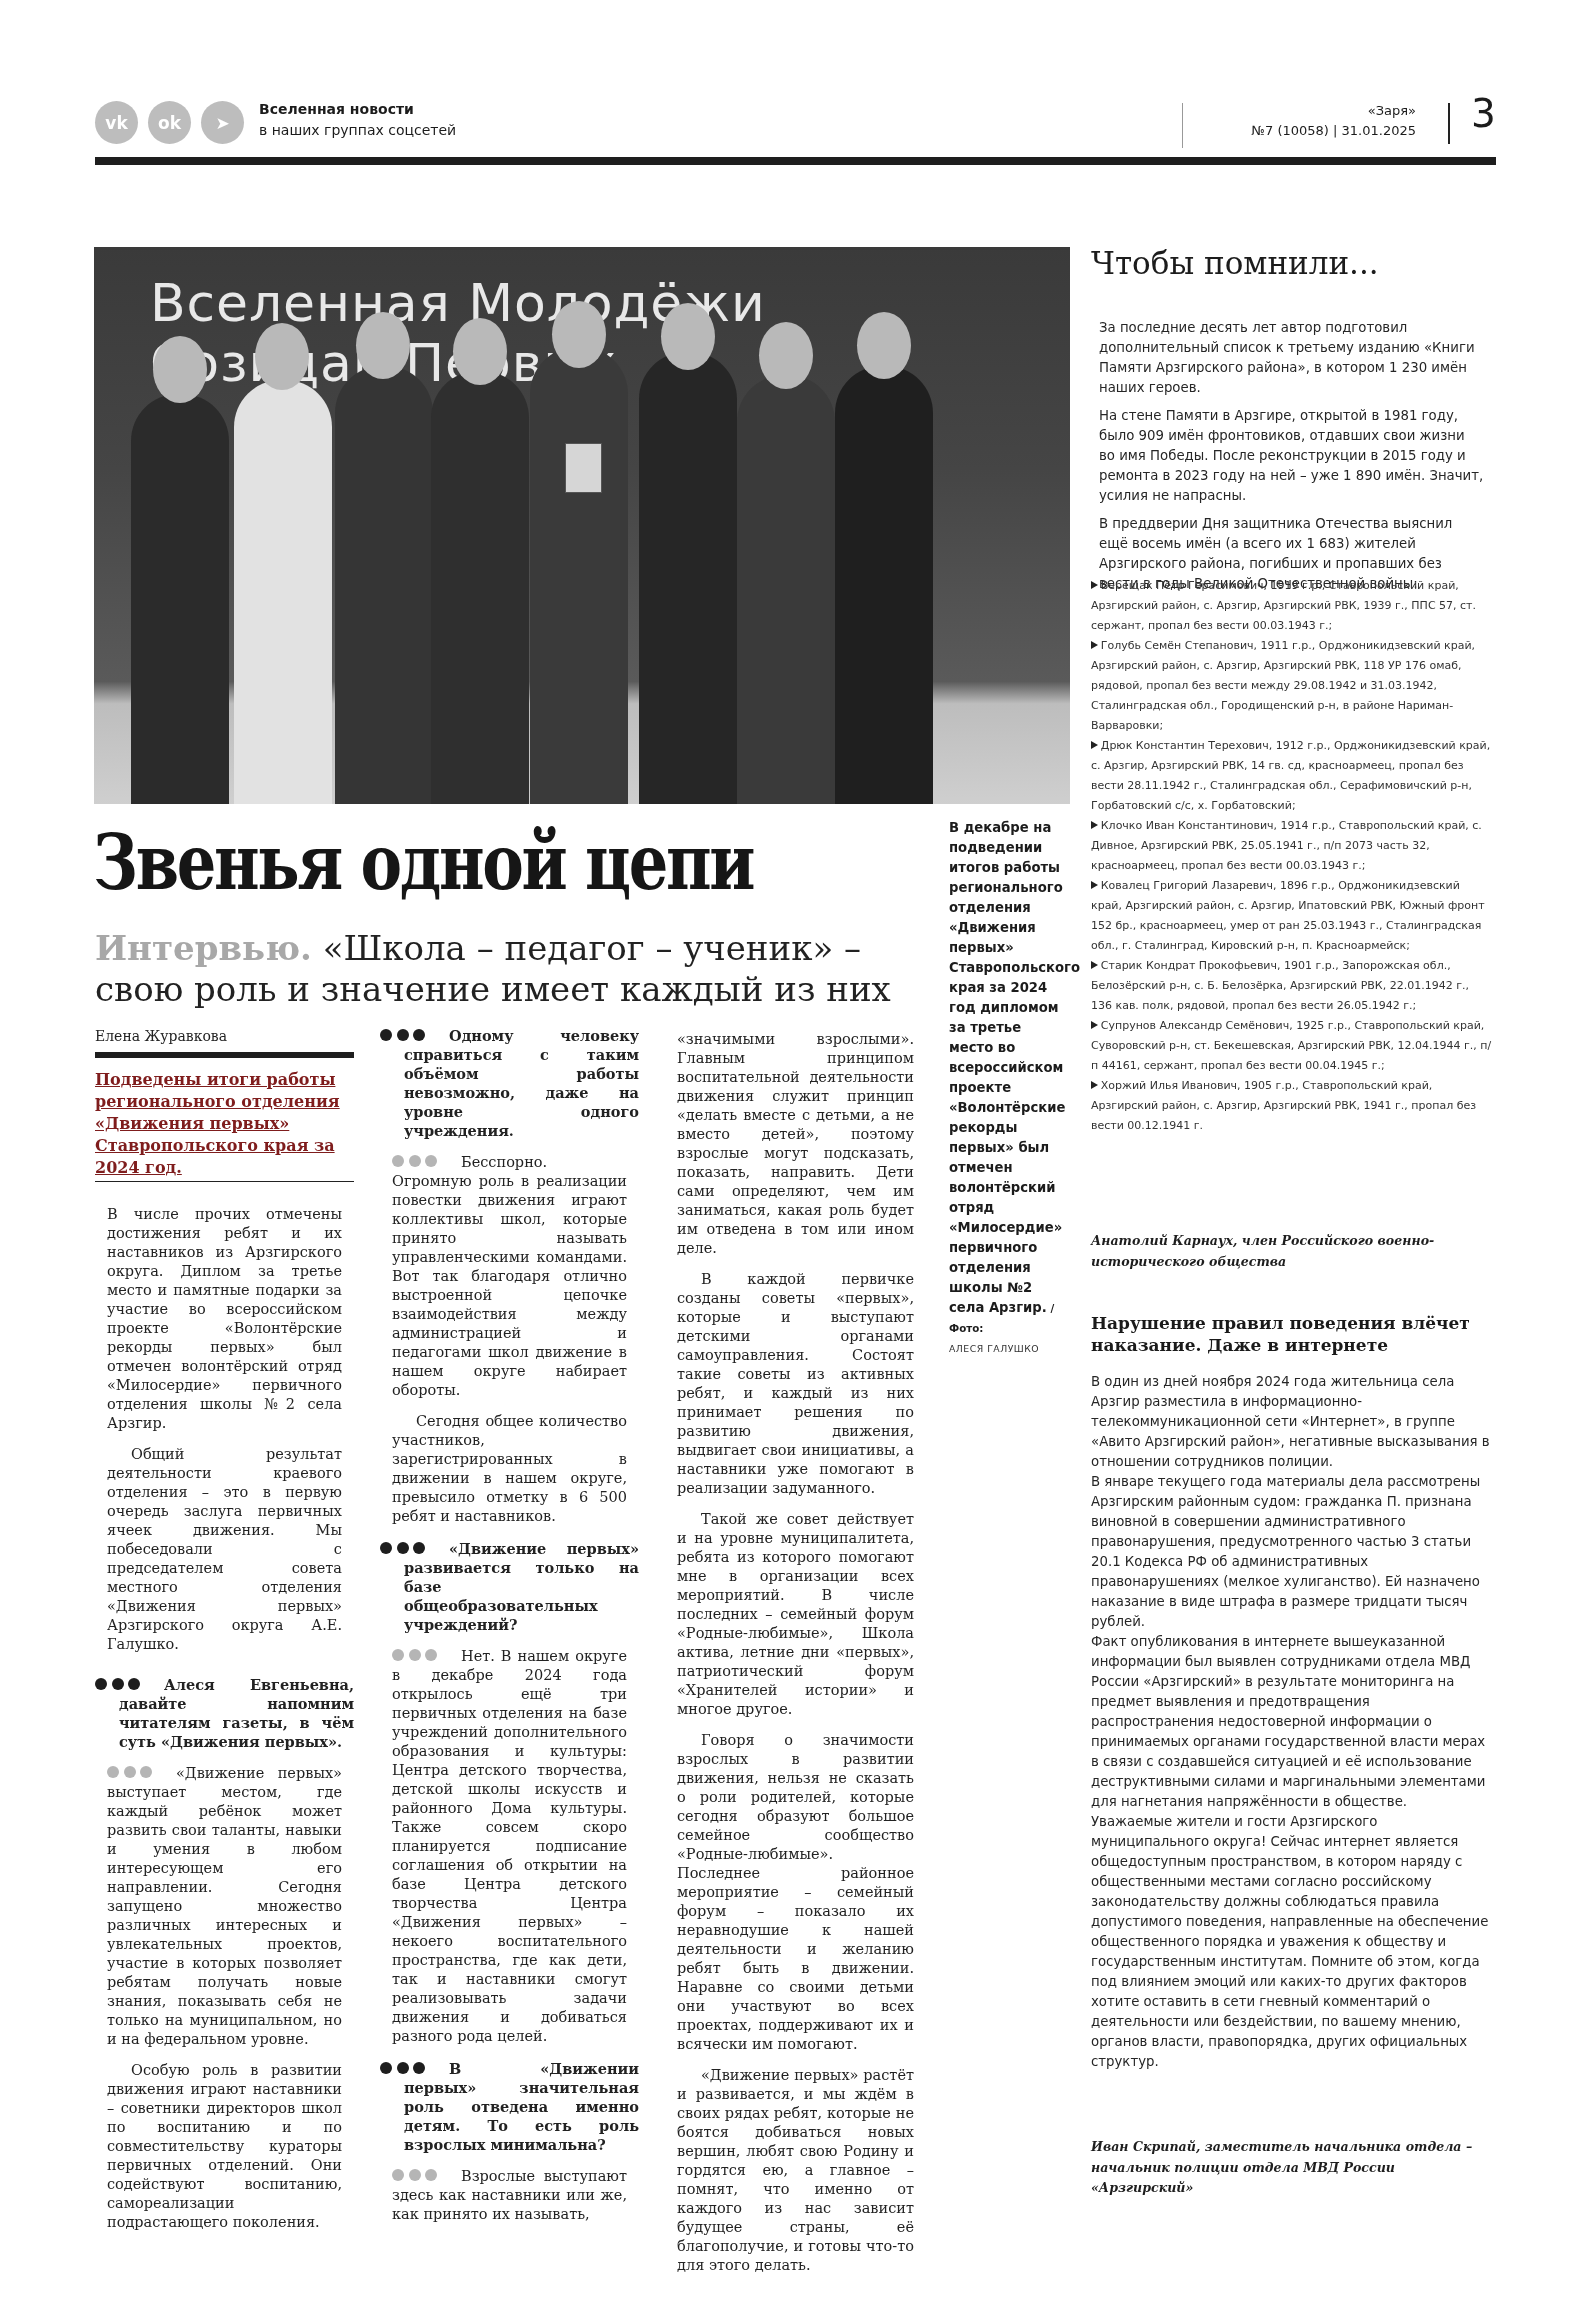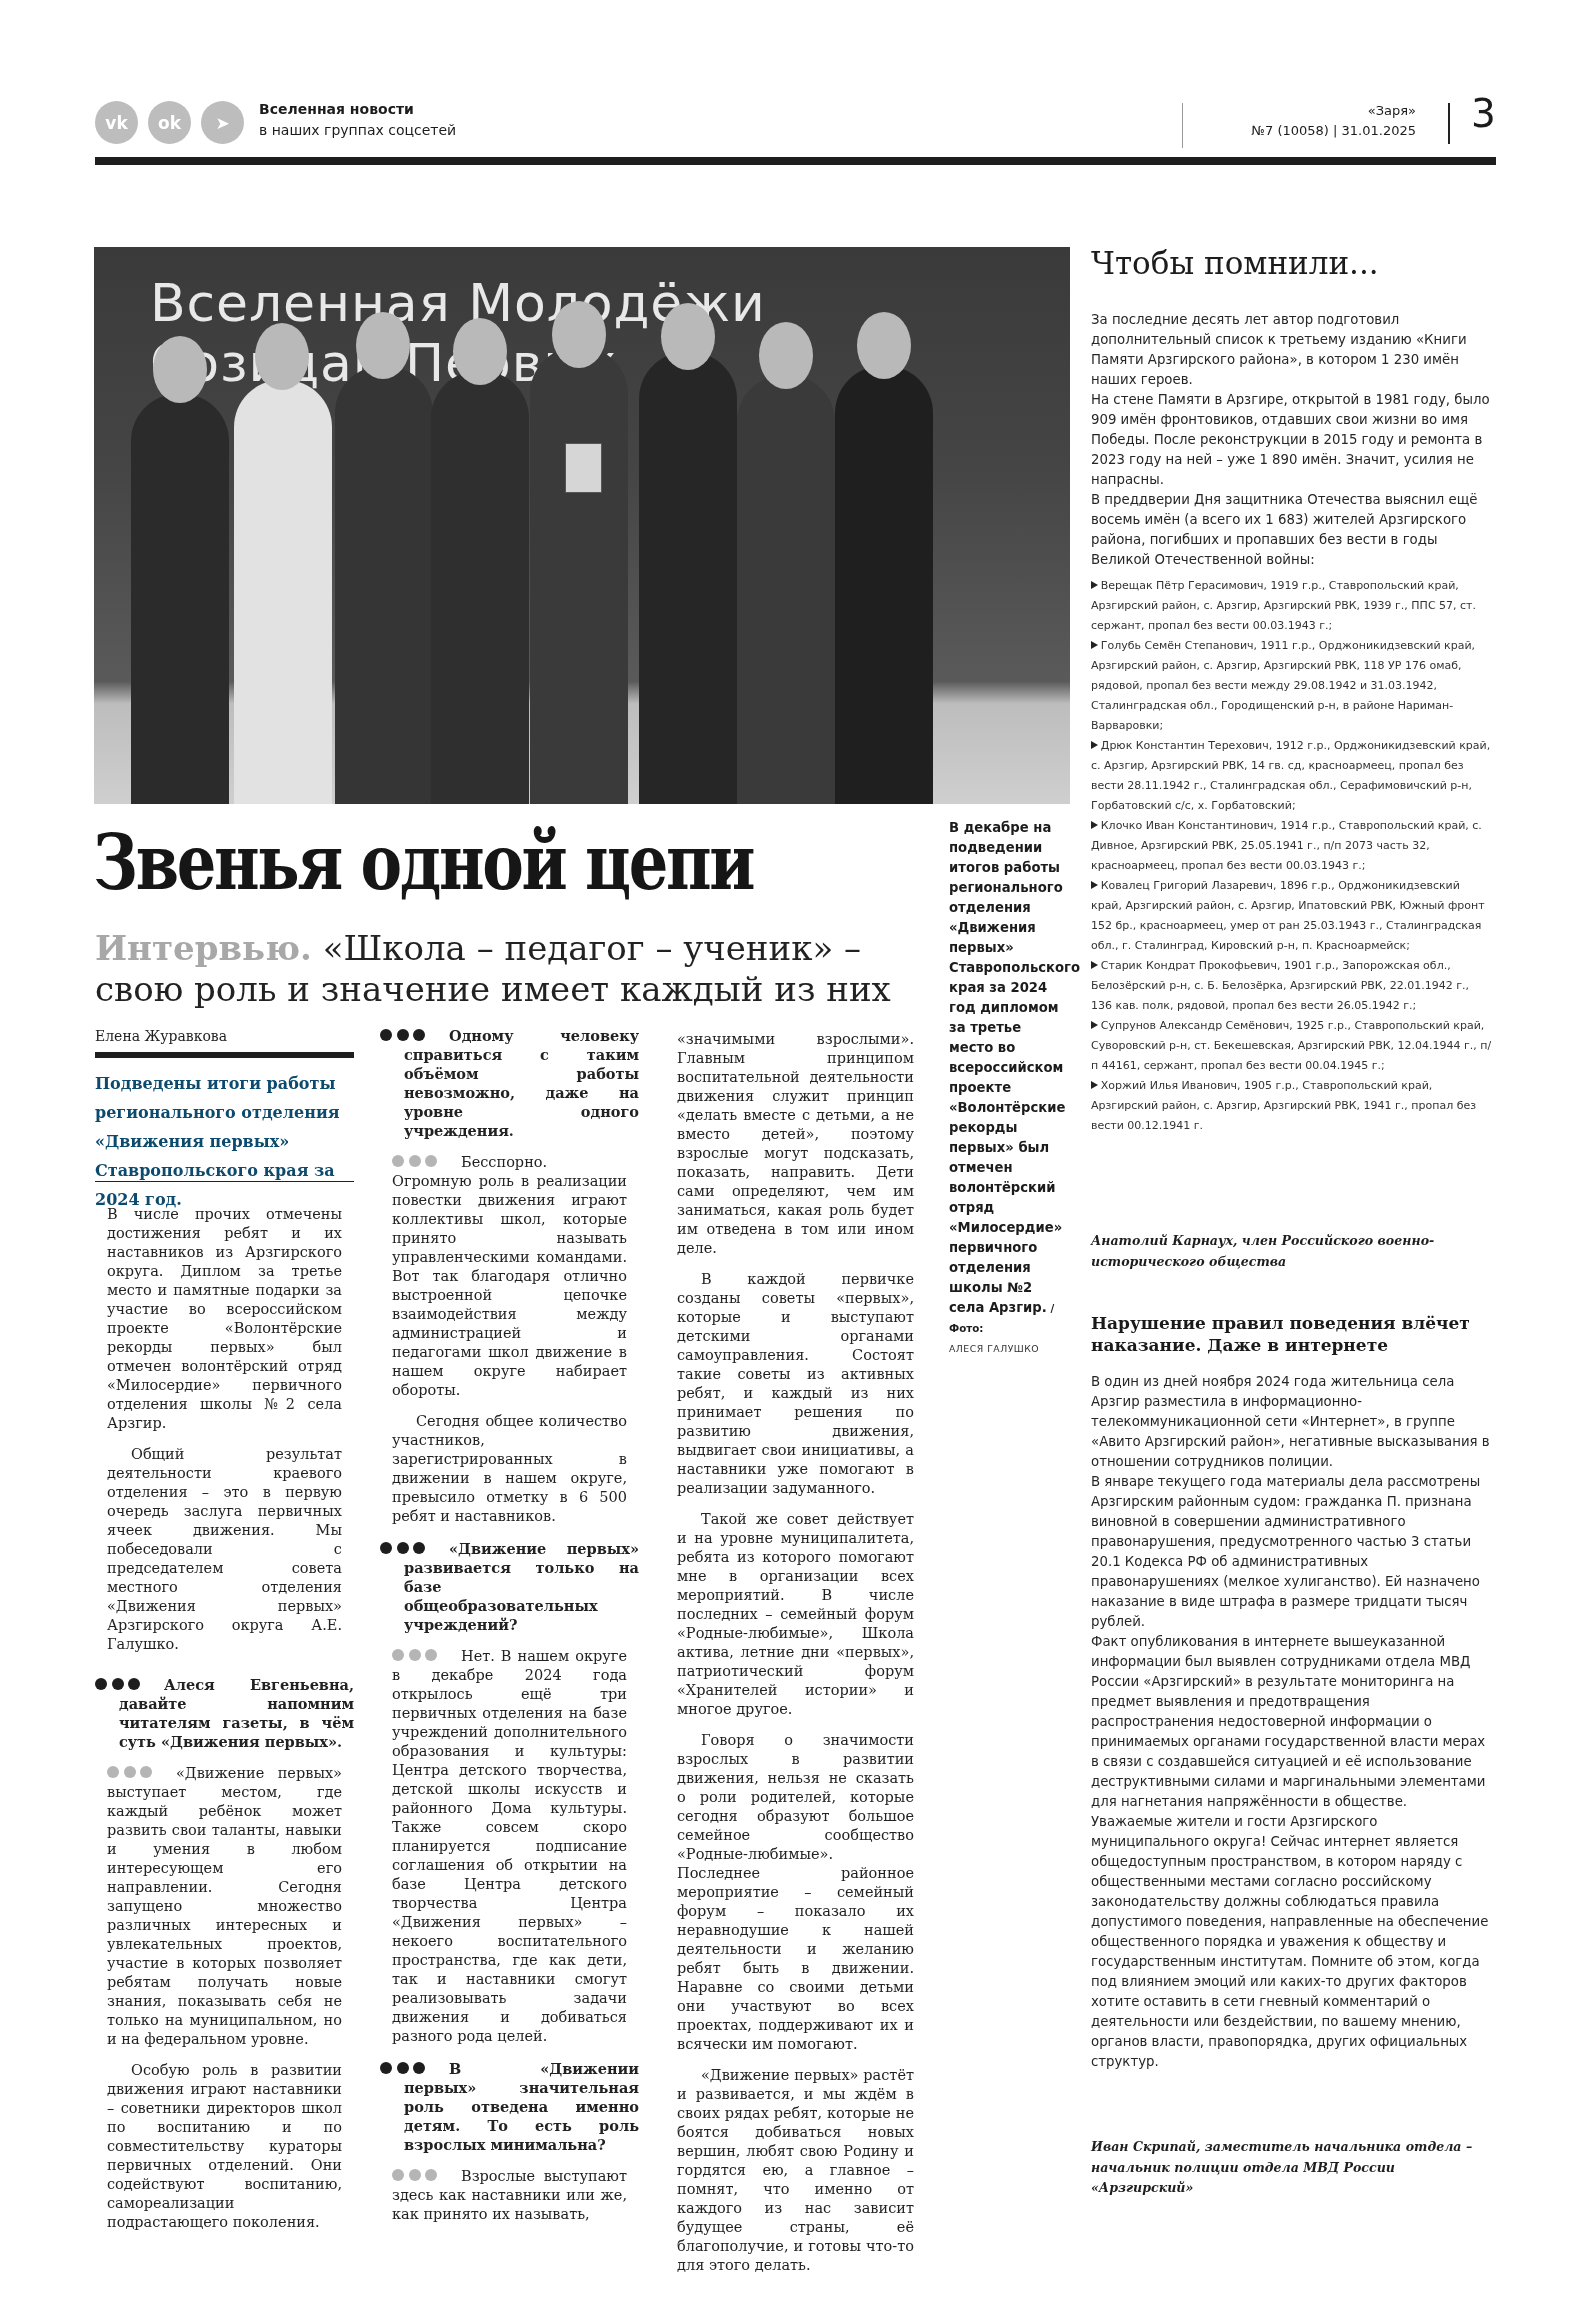--- a/index.html
+++ b/index.html
@@ -20,40 +20,40 @@
   .photo-banner{position:absolute;left:56px;top:26px;font-family:"DejaVu Sans",sans-serif;font-size:52px;color:#e8e8e8;line-height:60px;letter-spacing:0.9px;}
   .person{position:absolute;bottom:0;width:98px;border-radius:47px 47px 0 0;}
   .head{position:absolute;width:54px;height:67px;border-radius:50%;background:#b9b9b9;}
 
   
   .headline{left:93px;top:818px;font-family:"DejaVu Serif",serif;font-weight:bold;font-size:76px;letter-spacing:-2.8px;color:#161616;transform:scaleX(0.82);transform-origin:left top;white-space:nowrap;}
   .subhead{left:95px;top:928px;width:839px;font-family:"DejaVu Serif",serif;font-size:34px;line-height:41px;color:#222;}
   .subhead .kicker{color:#a8a8a8;font-weight:bold;}
   .byline{left:95px;top:1028px;font-family:"DejaVu Serif",serif;font-size:14px;color:#222;}
   .byline-bar{left:95px;top:1052px;width:259px;height:5.6px;background:#1e1e1e;}
-  .lead{left:95px;top:1069px;width:259px;font-family:"DejaVu Serif",serif;font-weight:bold;font-size:16px;line-height:29px;color:#0c4a6e;}
+  .lead{left:95px;top:1069px;width:259px;font-family:"DejaVu Serif",serif;font-weight:bold;font-size:16px;line-height:22px;color:#7f1d1d;text-decoration:underline;}
   .lead-rule{left:95px;top:1181px;width:259px;height:0.9px;background:#222;}
 
   .col{position:absolute;font-family:"DejaVu Serif",serif;font-size:14.5px;line-height:19px;color:#222;text-align:justify;hyphens:manual;}
   .col p{margin:12px;}
   .col p.ind{text-indent:24px;}
   .q{font-weight:bold;margin:13px 0 13px 0 !important;padding-left:24px;text-indent:-24px;}
   .dots{display:inline-block;width:69px;text-indent:0;}
   .dot{display:inline-block;width:12px;height:12px;border-radius:50%;margin-right:4.7px;vertical-align:-0.9px;}
   .dot.b{background:#1e1e1e;}
   .dot.g{background:#b5b5b5;}
 
   .caption{left:949px;top:818px;width:117px;font-family:"DejaVu Sans",sans-serif;font-weight:bold;font-size:13.2px;line-height:20px;color:#1c1c1c;}
   .caption .foto{font-size:10.3px;}
   .caption-credit{font-family:"DejaVu Sans",sans-serif;font-weight:normal;font-size:9.3px;letter-spacing:0.5px;color:#333;}
 
   
   .side-title{left:1091px;top:245px;font-family:"DejaVu Serif",serif;font-size:31px;color:#1c1c1c;}
   .side-body{left:1091px;top:310px;width:401px;font-family:"DejaVu Sans",sans-serif;font-size:13.3px;line-height:20px;color:#262626;}
-  .side-body p{margin:0;}
+  .side-body p{margin:8px;}
   .list{left:1091px;top:576px;width:401px;font-family:"DejaVu Sans",sans-serif;font-size:11px;line-height:20px;color:#333;}
   .list p{margin:0;}
   .tri{display:inline-block;width:0;height:0;border-top:4.7px solid transparent;border-bottom:4.7px solid transparent;border-left:7.5px solid #222;margin-right:2.8px;vertical-align:0px;}
   .sig{font-family:"DejaVu Serif",serif;font-style:italic;font-weight:bold;font-size:12.6px;line-height:20.5px;color:#1e1e1e;}
   .sig1{left:1091px;top:1231px;width:401px;}
   .side2-title{left:1091px;top:1312px;width:401px;font-family:"DejaVu Serif",serif;font-weight:bold;font-size:17px;line-height:22.4px;color:#1a1a1a;}
   .side2-body{left:1091px;top:1372px;width:403px;font-family:"DejaVu Sans",sans-serif;font-size:13.3px;line-height:20px;color:#262626;}
   .side2-body p{margin:0;}
   .sig2{left:1091px;top:2137px;width:401px;}
 </style>

